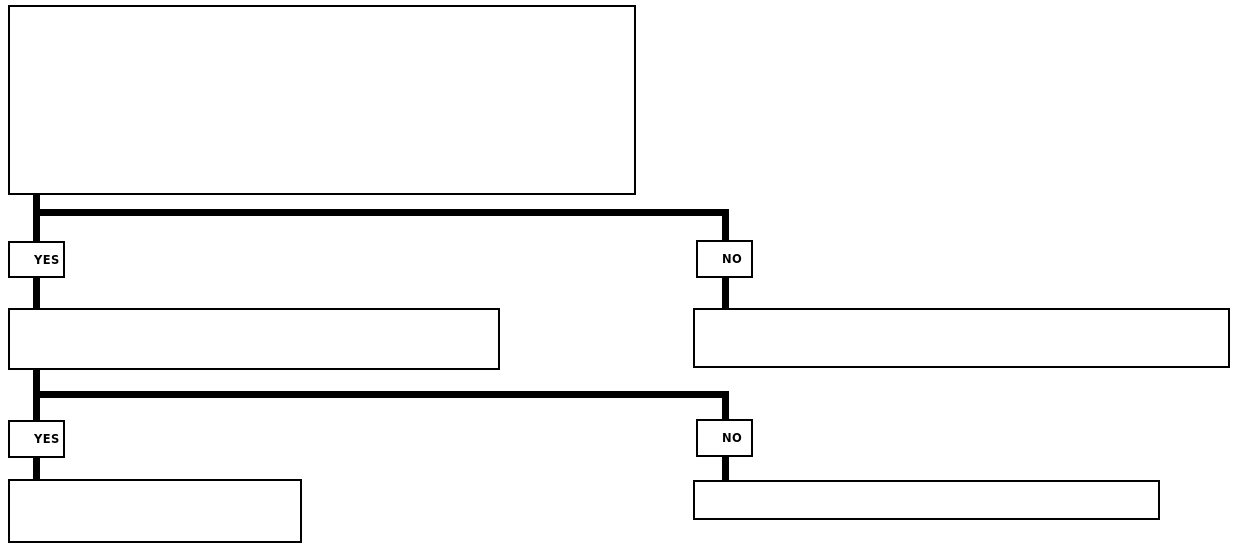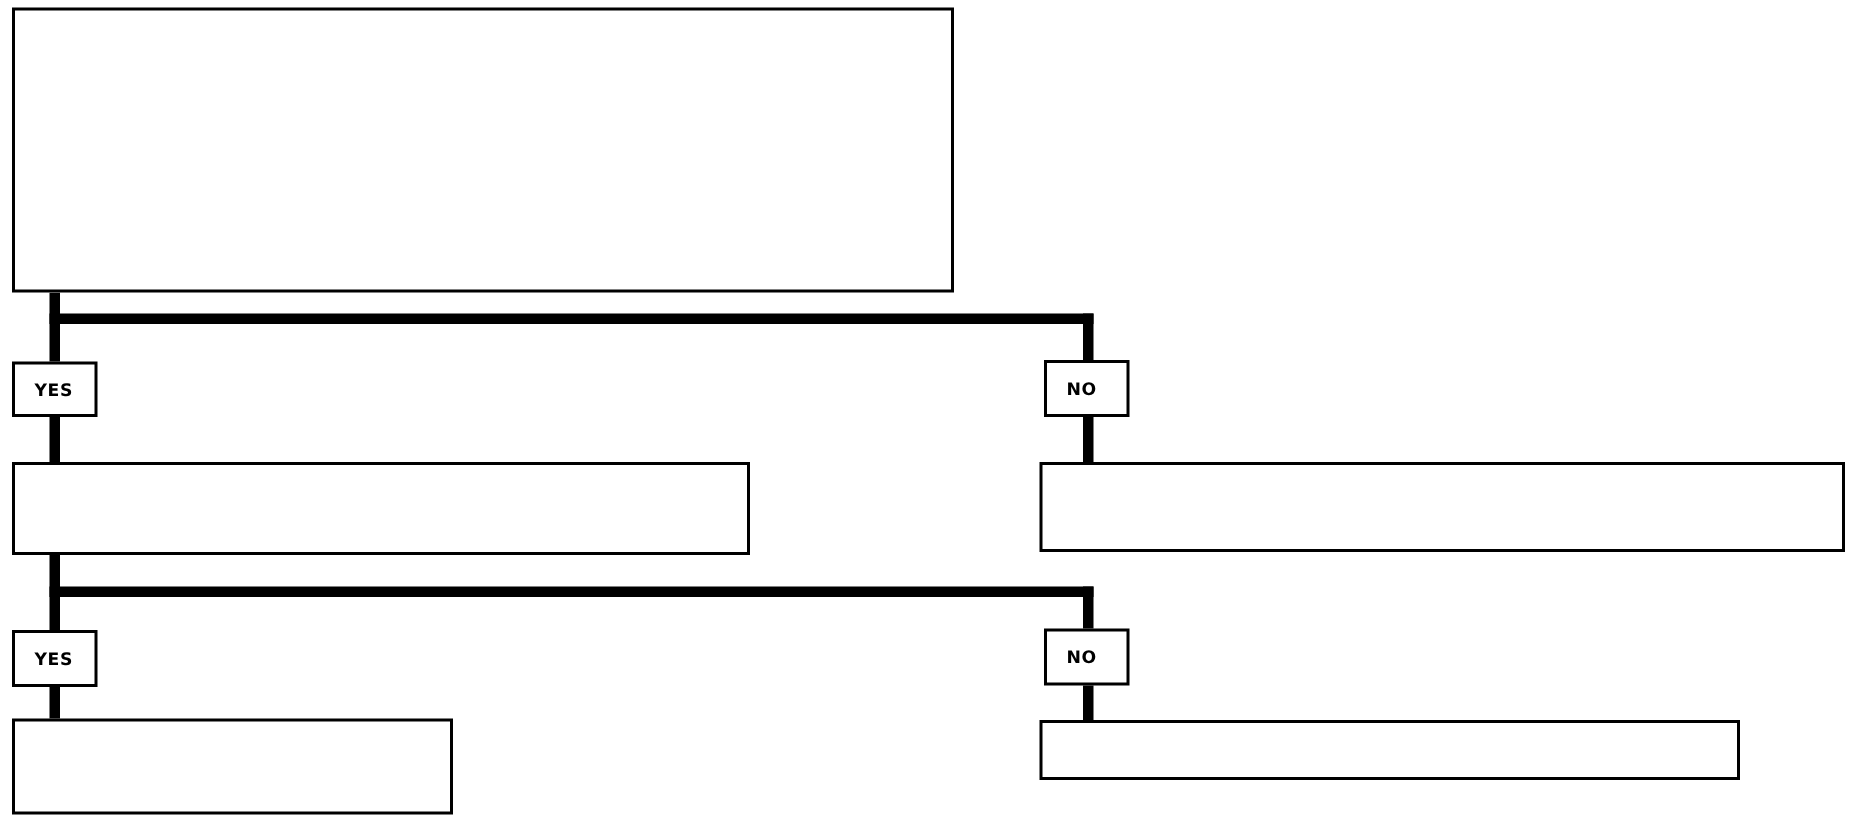--- a/index.html
+++ b/index.html
@@ -41,21 +41,21 @@
 
   
   .tag {
     position: absolute;
     box-sizing: border-box;
     border: 2.5px solid #000000;
     background: #ffffff;
     z-index: 5;
     display: flex;
     align-items: center;
-    padding-left: 13px;
+    padding-left: 24px;
   }
   .tag span {
     font-size: 11.5px;
     font-weight: bold;
     color: #000000;
     letter-spacing: 0.4px;
   }
 
   
   .lineV, .lineH {

